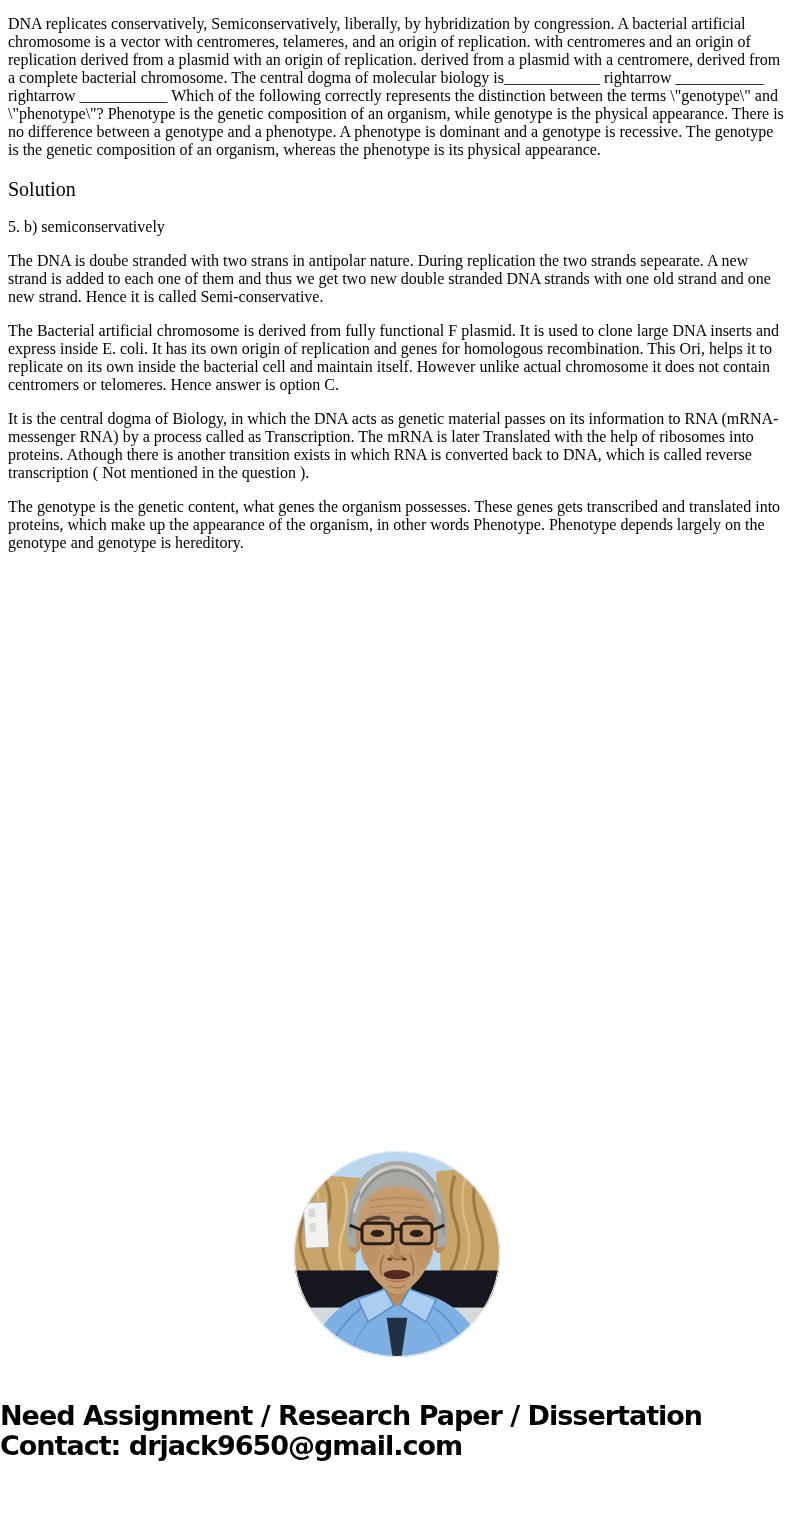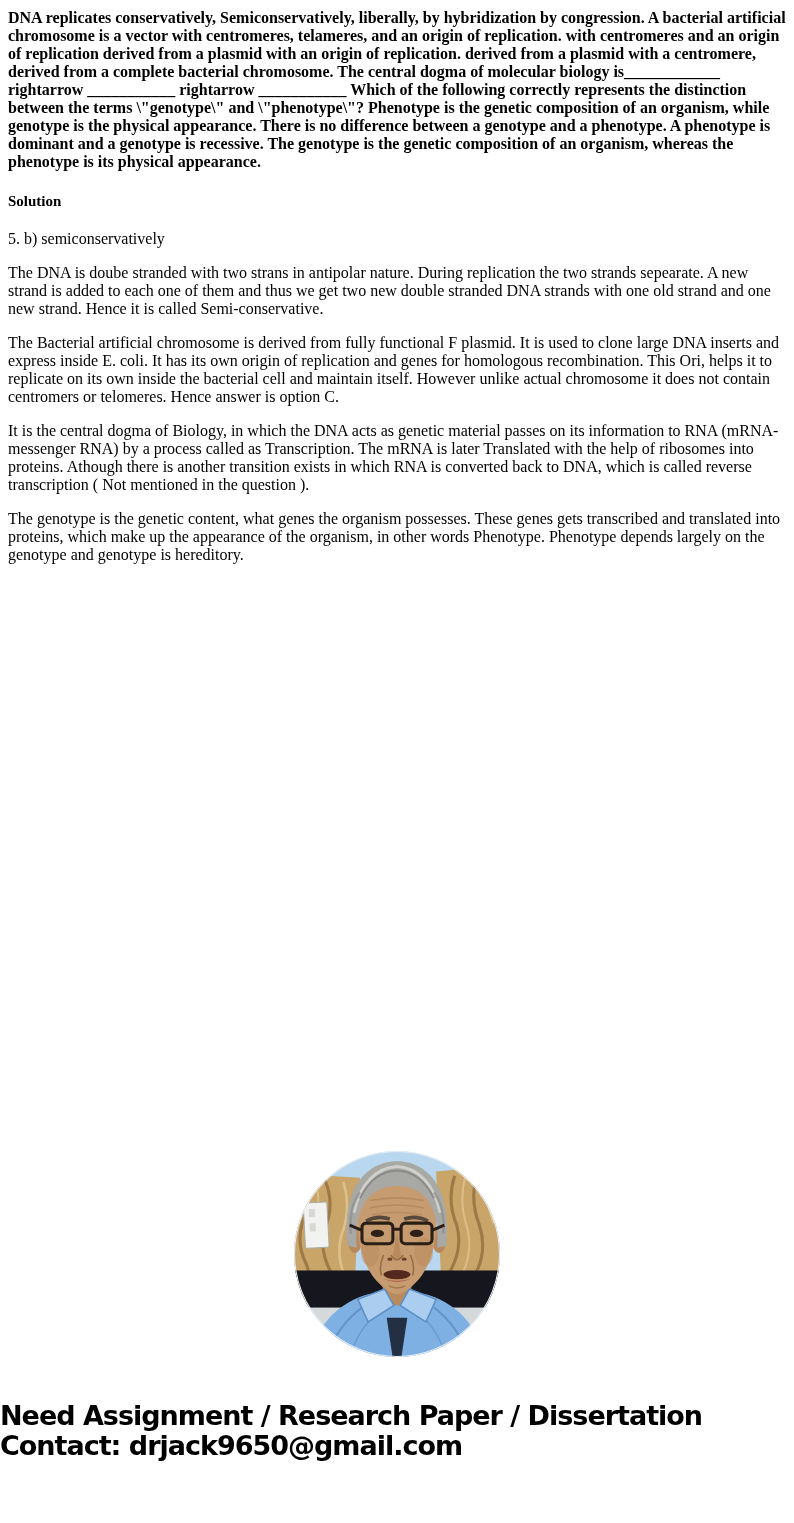--- a/index.html
+++ b/index.html
@@ -13,25 +13,25 @@
     font-family: "Liberation Serif", serif;
     font-size: 16px;
     line-height: 18px;
     position: relative;
     overflow: hidden;
   }
   .doc {
     padding: 9px 8px 0 8px;
   }
   .doc p { margin: 16px 0; }
-  .doc p.first { margin-top: 0; font-weight: bold; }
+  .doc p.first { margin-top: 6px; }
   h3.solution-heading {
-    font-size: 15px;
+    font-size: 20px;
     line-height: 22px;
-    font-weight: bold;
+    font-weight: normal;
     margin: 19px 0 18px 0;
   }
   .avatar-wrap {
     position: absolute;
     top: 1151px;
     left: 294px;
     width: 206px;
     height: 206px;
   }
   .footer-banner {

